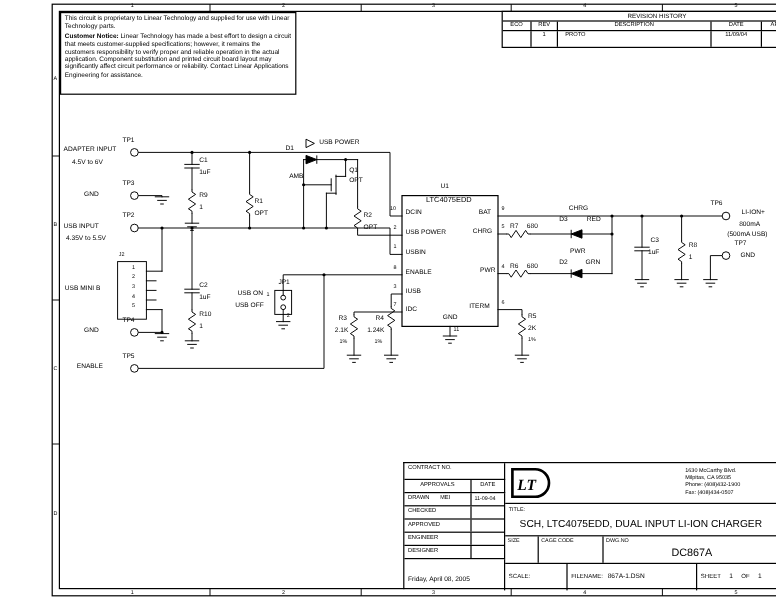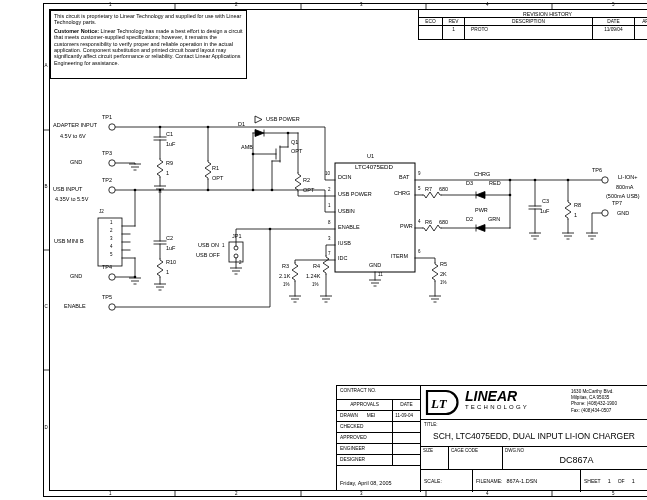--- a/index.html
+++ b/index.html
@@ -361,24 +361,20 @@
           <div class="appr-cell appr-date"></div>
         </div>
       </div>
     <div class="tbc tb-printdate">Friday, April 08, 2005</div>
 
     <div class="tbc tb-logo-row">
       <svg width="38" height="27" viewBox="0 0 38 27" style="left:4px;top:3px;">
         <path d="M2 2 H21 A11.5 11.5 0 0 1 21 25 H2 Z" fill="none" stroke="#000" stroke-width="2.2"></path>
         <text x="6" y="19" font-size="13" font-style="italic" font-weight="bold" font-family="Liberation Serif, serif" fill="#000">LT</text>
       </svg>
-      <div class="company">
-        <div class="company-name">LINEAR</div>
-        <div class="company-sub">TECHNOLOGY</div>
-      </div>
       <div class="address">
         <div>1630 McCarthy Blvd.</div>
         <div>Milpitas, CA 95035</div>
         <div>Phone: (408)432-1900</div>
         <div>Fax: (408)434-0507</div>
       </div>
     </div>
 
     <div class="tbc tb-title-row">
       <div class="title-label">TITLE:</div>

